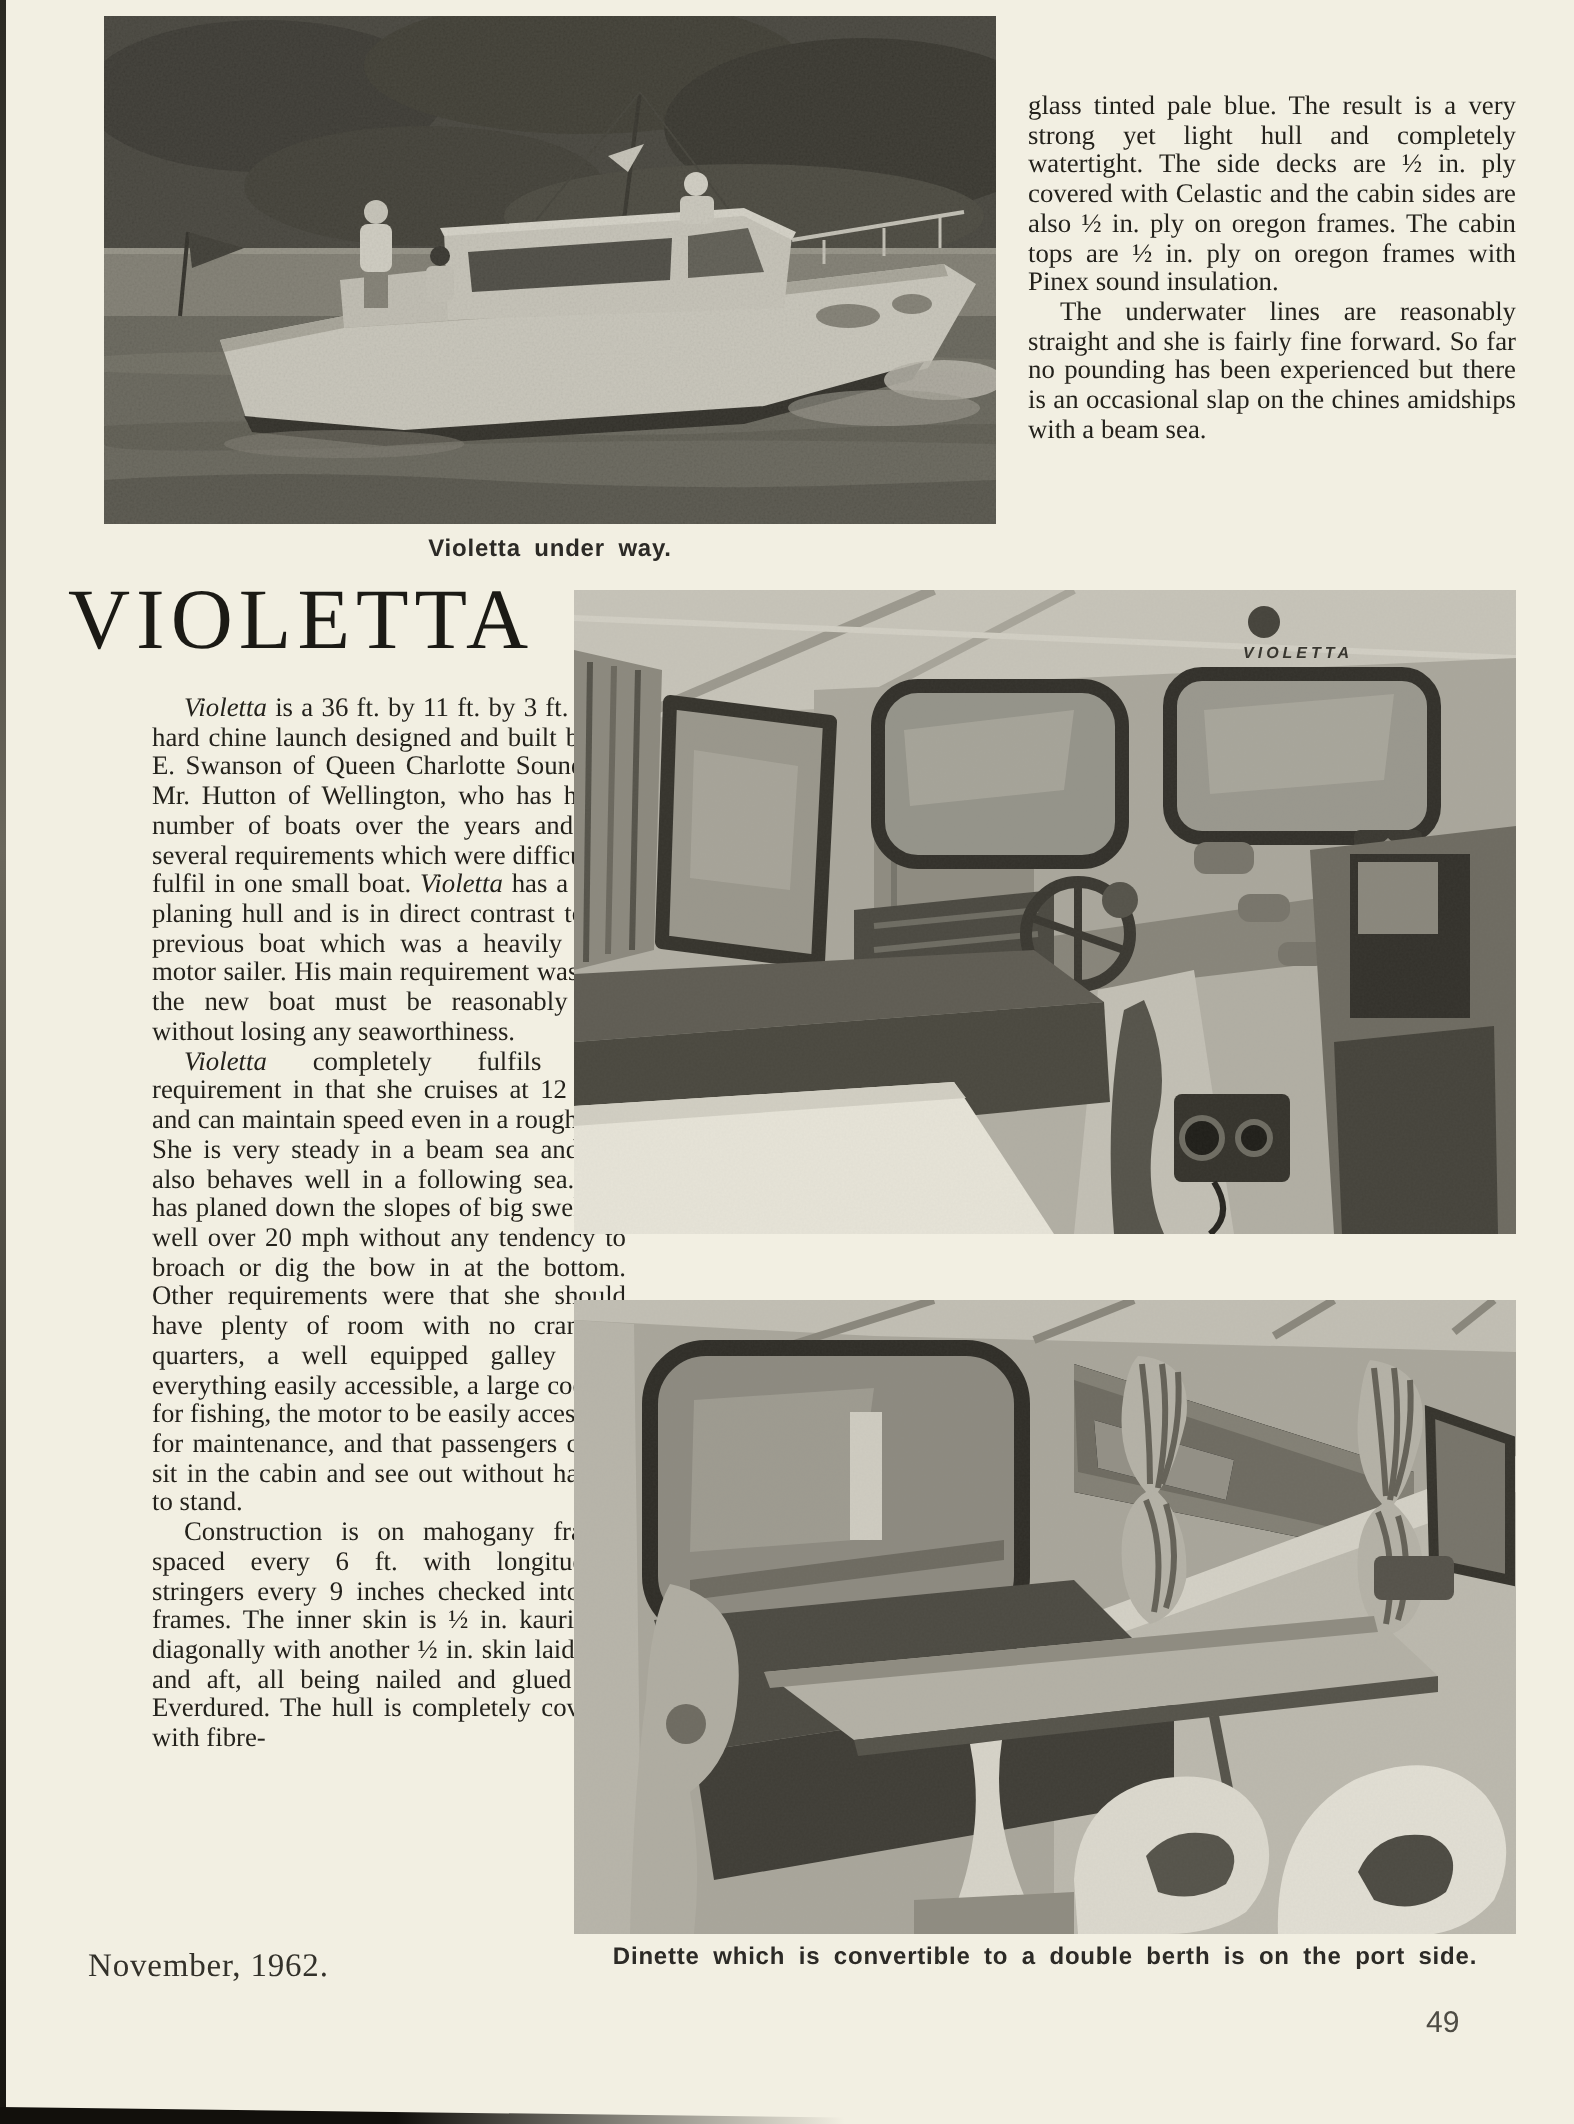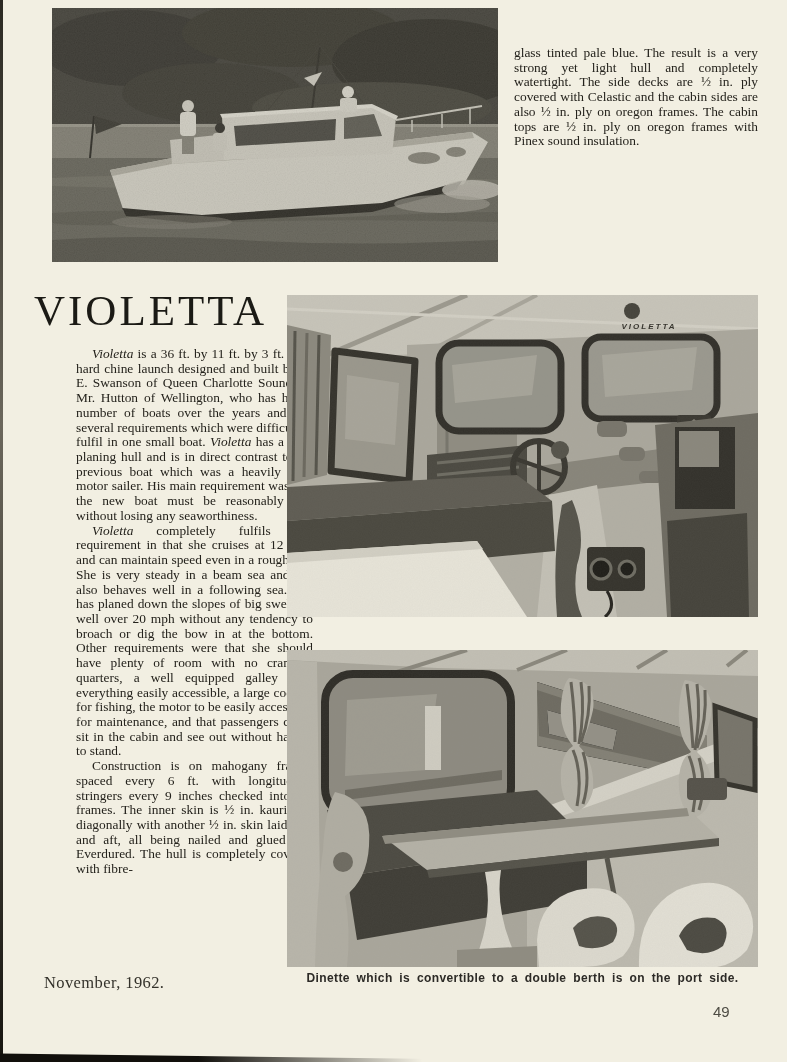--- a/index.html
+++ b/index.html
@@ -121,23 +121,25 @@
 
       <circle cx="296" cy="84" r="6" fill="#e6e3d7"></circle>
       <rect x="288" y="90" width="17" height="14" rx="3" fill="#dedbcf"></rect>
 
       <ellipse cx="420" cy="182" rx="30" ry="10" fill="#c9c6ba" opacity="0.85"></ellipse>
       <ellipse cx="390" cy="196" rx="48" ry="9" fill="#a8a599" opacity="0.6"></ellipse>
       <ellipse cx="120" cy="214" rx="60" ry="7" fill="#8d8a7e" opacity="0.5"></ellipse>
       <rect x="0" y="0" width="446" height="254" filter="url(#grain1)" opacity="0.16"></rect>
     </svg>
   </div>
+  <div class="caption" id="caption-top">Violetta under way.</div>
 
   <div class="column" id="col-right">
     <p>glass tinted pale blue. The result is a very strong yet light hull and completely watertight. The side decks are ½ in. ply covered with Celastic and the cabin sides are also ½ in. ply on oregon frames. The cabin tops are ½ in. ply on oregon frames with Pinex sound insulation.</p>
+    <p class="indent">The underwater lines are reasonably straight and she is fairly fine forward. So far no pounding has been experienced but there is an occasional slap on the chines amidships with a beam sea.</p>
   </div>
 
   <div id="headline">VIOLETTA</div>
 
   <div class="column" id="col-left">
     <p class="indent"><i>Violetta</i><span> is a 36 ft. by 11 ft. by 3 ft. 6 in. hard chine launch designed and built by R. E. Swanson of Queen Charlotte Sound for Mr. Hutton of Wellington, who has had a number of boats over the years and had several requirements which were difficult to fulfil in one small boat. </span><i>Violetta</i><span> has a light planing hull and is in direct contrast to his previous boat which was a heavily built motor sailer. His main requirement was that the new boat must be reasonably fast without losing any seaworthiness.</span></p>
     <p class="indent"><i>Violetta</i><span> completely fulfils this requirement in that she cruises at 12 mph and can maintain speed even in a rough sea. She is very steady in a beam sea and she also behaves well in a following sea. She has planed down the slopes of big swells at well over 20 mph without any tendency to broach or dig the bow in at the bottom. Other requirements were that she should have plenty of room with no cramped quarters, a well equipped galley with everything easily accessible, a large cockpit for fishing, the motor to be easily accessible for maintenance, and that passengers could sit in the cabin and see out without having to stand.</span></p>
     <p class="indent"><span>Construction is on mahogany frames spaced every 6 ft. with longitudinal stringers every 9 inches checked into the frames. The inner skin is ½ in. kauri laid diagonally with another ½ in. skin laid fore and aft, all being nailed and glued and Everdured. The hull is completely covered with fibre-</span></p>
   </div>
 

